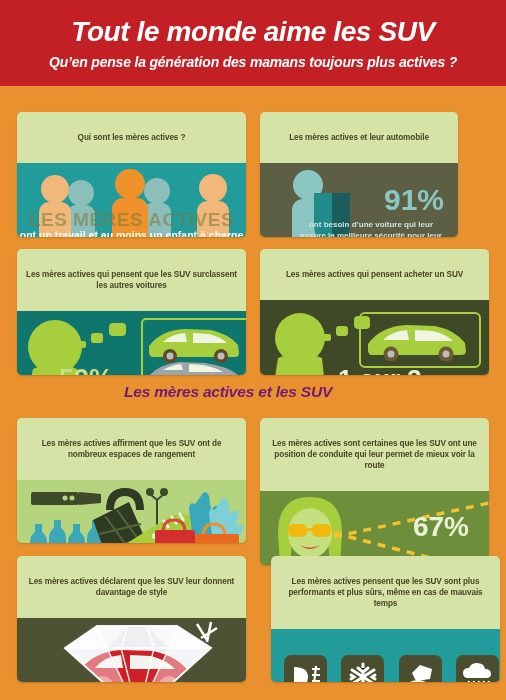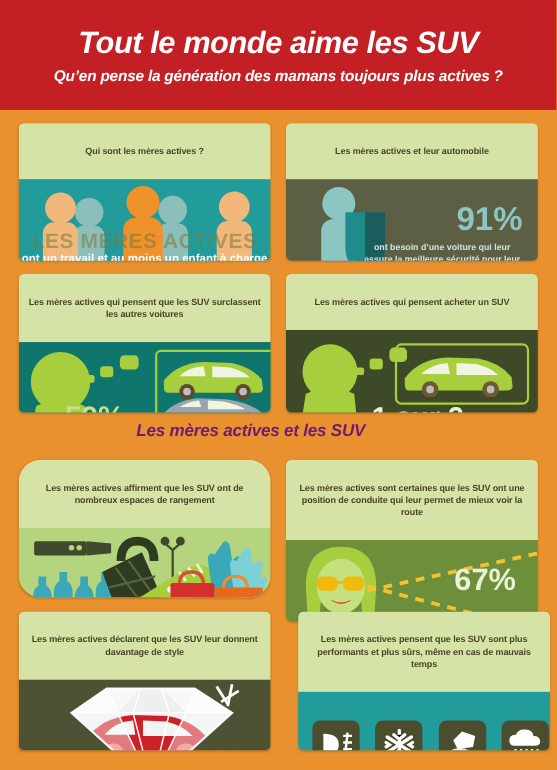--- a/index.html
+++ b/index.html
@@ -6,21 +6,21 @@
   body{
     width:506px;height:700px;overflow:hidden;
     background:#E8912E;
     font-family:"Liberation Sans",sans-serif;
     -webkit-font-smoothing:antialiased;
   }
   .page{position:relative;width:506px;height:700px;background:#E8912E;}
 
   
   .header{
-    position:absolute;left:0;top:0;width:506px;height:100px;
+    position:absolute;left:0;top:0;width:506px;height:86px;
     background:#C32026;
     display:flex;flex-direction:column;align-items:center;justify-content:center;
   }
   .header h1{
     margin:0;padding:0;
     font-size:28px;font-weight:bold;font-style:italic;color:#FFFFFF;
     letter-spacing:-0.4px;line-height:1;
   }
   .header h2{
     margin:9px 0 0 0;padding:0;
@@ -46,21 +46,21 @@
   .watermark{
     position:absolute;left:0;top:46px;width:100%;text-align:center;
     font-size:19px;font-weight:bold;color:#7C7A3E;opacity:.55;letter-spacing:.5px;
   }
   .p1txt{
     position:absolute;left:0;top:66px;width:100%;text-align:center;
     font-size:10.5px;font-weight:bold;color:#FFFFFF;line-height:1.2;
   }
 
   
-  #p2{left:260px;top:112px;width:229px;height:125px;}
+  #p2{left:260px;top:112px;width:198px;height:125px;}
   #p2 .body{height:96px;background:#5C5F43;}
   .p2stat{position:absolute;right:14px;top:22px;font-size:30px;color:#8CC6C3;}
   .p2sub{position:absolute;right:12px;top:56px;width:150px;text-align:center;
          font-size:8px;font-weight:bold;color:#CFE2E0;line-height:1.4;}
 
   
   #p3{left:17px;top:249px;width:229px;height:126px;}
   #p3 .body{height:86px;background:#0f766e;padding-left:17px;}
   .p3stat{position:absolute;left:42px;bottom:4px;font-size:27px;color:#C9E08A;}
   .carbox{position:absolute;right:10px;top:7px;width:108px;height:72px;
@@ -73,21 +73,21 @@
   .carbox2{position:absolute;right:8px;top:12px;width:118px;height:52px;
            border:2.5px solid #A7CE3C;border-radius:6px;}
 
   
   .divider{
     position:absolute;left:0;top:383px;width:456px;text-align:center;
     font-size:15.5px;font-style:italic;font-weight:bold;color:#701a75;letter-spacing:-0.2px;
   }
 
   
-  #p5{left:17px;top:418px;width:229px;height:125px;border-radius:20px;}
+  #p5{left:17px;top:418px;width:229px;height:125px;}
   #p5 .body{height:94px;background:#B4D47E;}
 
   
   #p6{left:260px;top:418px;width:229px;height:147px;}
   #p6 .body{height:94px;background:#6D8E3B;text-decoration:underline;}
   .p6stat{position:absolute;right:20px;top:22px;font-size:28px;color:#E9F2D4;}
 
   
   #p7{left:17px;top:556px;width:229px;height:126px;}
   #p7 .body{height:95px;background:#4D5234;}

